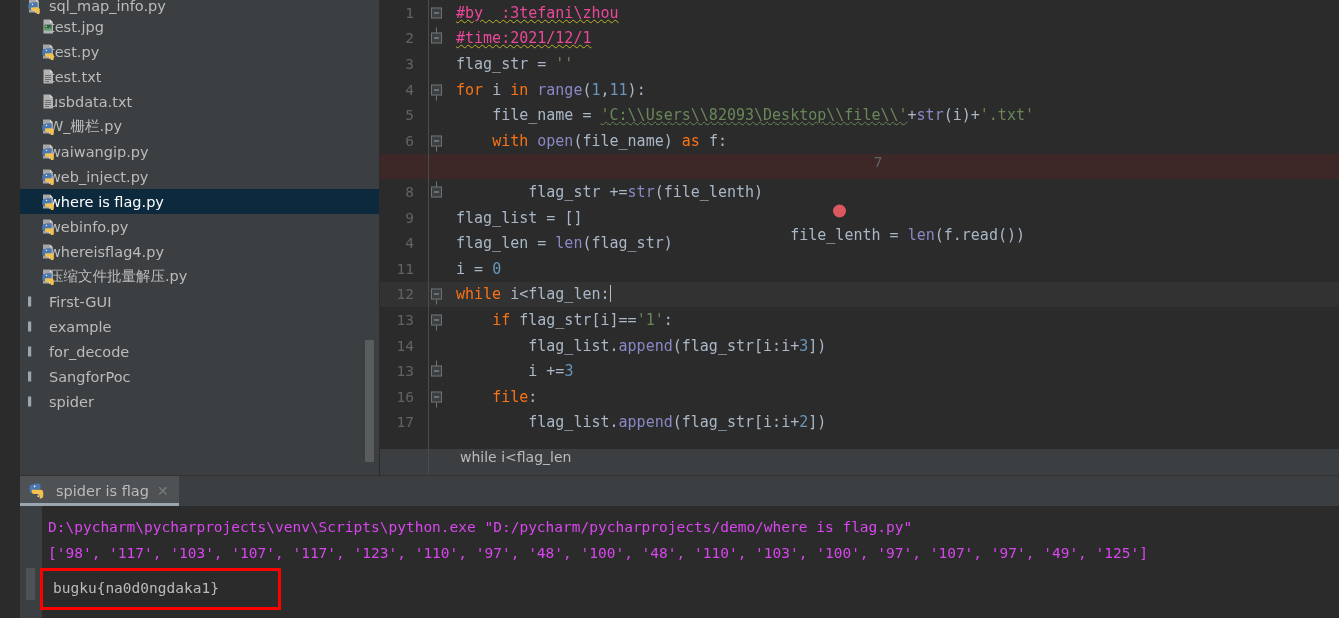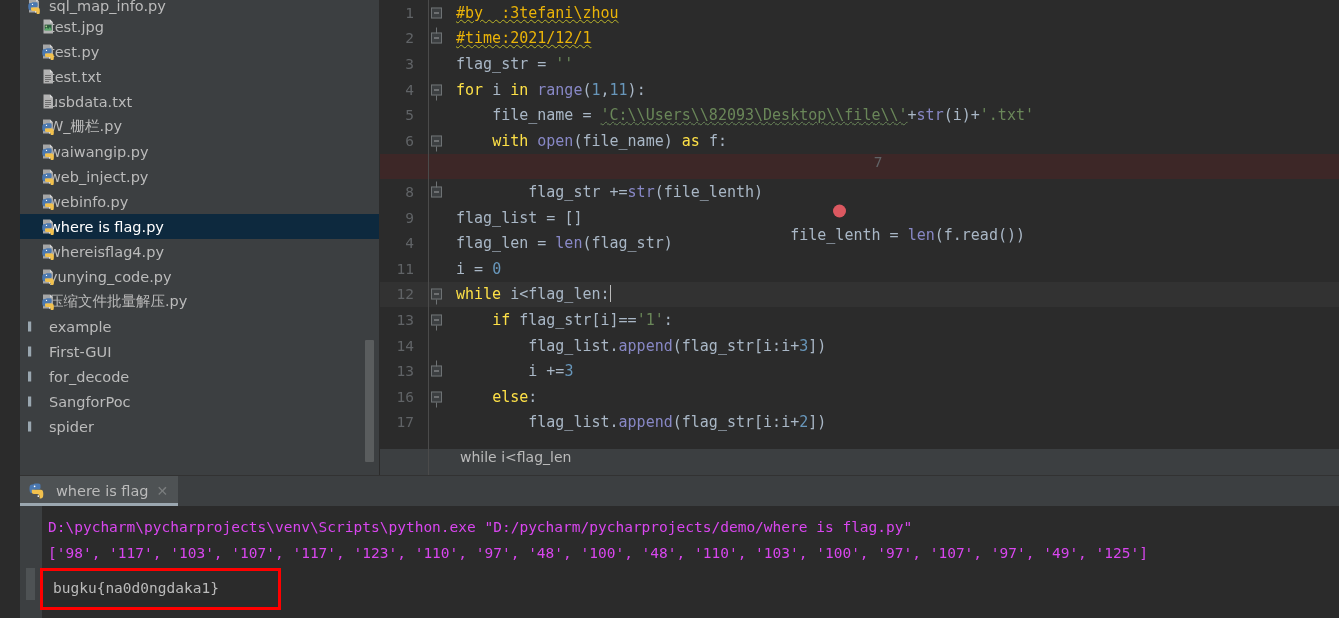--- a/index.html
+++ b/index.html
@@ -97,25 +97,25 @@
     content: ""; position: absolute; left: 4px; top: -6px;
     width: 1px; height: 6px; background: #6e7274;
   }
   
   .vline {
     position: absolute; left: 48px; top: 0; width: 1px; height: 100%;
     background: #4b4b4b; z-index: 1;
   }
 
   
-  .k  { color: #fde047; }          
+  .k  { color: #f97316; }          
   .f  { color: #8888c6; }          
   .s  { color: #6a8759; }          
   .n  { color: #6897bb; }          
-  .c  { color: #eab308; }          
+  .c  { color: #ec4899; }          
   .v  { color: #a9b7c6; }
   .squig {
     text-decoration: underline;
     text-decoration-style: wavy;
     text-decoration-color: #bbb529;
     text-decoration-thickness: 1px;
   }
   .squig-g {
     text-decoration: underline;
     text-decoration-style: wavy;
@@ -300,46 +300,46 @@
                 <path d="M3 1.5h7l3 3v11H3z" fill="#a6a6a6"></path>
                 <path d="M10 1.5l3 3h-3z" fill="#d4d4d4"></path>
                 <path d="M5.2 6.6c0-.85.7-1.4 1.7-1.45h2.9c1.1 0 1.8.6 1.8 1.55v2c0 .9-.7 1.5-1.7 1.5H7.4c-1.2 0-2 .85-2 2v1.1H4.2c-1 0-1.6-.75-1.8-1.85-.25-1.45-.25-2.4 0-3.75.2-1.1 1-1.7 2-1.7h.8z" fill="#4b78b0"></path>
                 <path d="M11.8 10.4c1 0 1.7.7 1.85 1.85.25 1.45.25 2.45 0 3.75-.2 1.1-.85 1.85-1.85 1.85h-1.1v-1.85c0-1.2-.95-2-2-2H6.7c-.95 0-1.7-.85-1.7-1.7v-1.9z" fill="#f2c14e"></path>
                 <circle cx="6.5" cy="7.4" r=".65" fill="#fff"></circle>
                 <circle cx="9.6" cy="14.9" r=".65" fill="#fff"></circle>
               </svg>
             </span>
             <span class="tree-label">web_inject.py</span>
           </div>
+          <div class="tree-row selected">
+            <span class="ic" style="padding-left:14px;">
+              <svg width="18" height="17" viewBox="0 0 18 17">
+                <path d="M3 1.5h7l3 3v11H3z" fill="#a6a6a6"></path>
+                <path d="M10 1.5l3 3h-3z" fill="#d4d4d4"></path>
+                <path d="M5.2 6.6c0-.85.7-1.4 1.7-1.45h2.9c1.1 0 1.8.6 1.8 1.55v2c0 .9-.7 1.5-1.7 1.5H7.4c-1.2 0-2 .85-2 2v1.1H4.2c-1 0-1.6-.75-1.8-1.85-.25-1.45-.25-2.4 0-3.75.2-1.1 1-1.7 2-1.7h.8z" fill="#4b78b0"></path>
+                <path d="M11.8 10.4c1 0 1.7.7 1.85 1.85.25 1.45.25 2.45 0 3.75-.2 1.1-.85 1.85-1.85 1.85h-1.1v-1.85c0-1.2-.95-2-2-2H6.7c-.95 0-1.7-.85-1.7-1.7v-1.9z" fill="#f2c14e"></path>
+                <circle cx="6.5" cy="7.4" r=".65" fill="#fff"></circle>
+                <circle cx="9.6" cy="14.9" r=".65" fill="#fff"></circle>
+              </svg>
+            </span>
+            <span class="tree-label">where is flag.py</span>
+          </div>
           <div class="tree-row">
             <span class="ic" style="padding-left:14px;">
               <svg width="18" height="17" viewBox="0 0 18 17">
                 <path d="M3 1.5h7l3 3v11H3z" fill="#a6a6a6"></path>
                 <path d="M10 1.5l3 3h-3z" fill="#d4d4d4"></path>
                 <path d="M5.2 6.6c0-.85.7-1.4 1.7-1.45h2.9c1.1 0 1.8.6 1.8 1.55v2c0 .9-.7 1.5-1.7 1.5H7.4c-1.2 0-2 .85-2 2v1.1H4.2c-1 0-1.6-.75-1.8-1.85-.25-1.45-.25-2.4 0-3.75.2-1.1 1-1.7 2-1.7h.8z" fill="#4b78b0"></path>
                 <path d="M11.8 10.4c1 0 1.7.7 1.85 1.85.25 1.45.25 2.45 0 3.75-.2 1.1-.85 1.85-1.85 1.85h-1.1v-1.85c0-1.2-.95-2-2-2H6.7c-.95 0-1.7-.85-1.7-1.7v-1.9z" fill="#f2c14e"></path>
                 <circle cx="6.5" cy="7.4" r=".65" fill="#fff"></circle>
                 <circle cx="9.6" cy="14.9" r=".65" fill="#fff"></circle>
               </svg>
             </span>
             <span class="tree-label">webinfo.py</span>
           </div>
-          <div class="tree-row selected">
-            <span class="ic" style="padding-left:14px;">
-              <svg width="18" height="17" viewBox="0 0 18 17">
-                <path d="M3 1.5h7l3 3v11H3z" fill="#a6a6a6"></path>
-                <path d="M10 1.5l3 3h-3z" fill="#d4d4d4"></path>
-                <path d="M5.2 6.6c0-.85.7-1.4 1.7-1.45h2.9c1.1 0 1.8.6 1.8 1.55v2c0 .9-.7 1.5-1.7 1.5H7.4c-1.2 0-2 .85-2 2v1.1H4.2c-1 0-1.6-.75-1.8-1.85-.25-1.45-.25-2.4 0-3.75.2-1.1 1-1.7 2-1.7h.8z" fill="#4b78b0"></path>
-                <path d="M11.8 10.4c1 0 1.7.7 1.85 1.85.25 1.45.25 2.45 0 3.75-.2 1.1-.85 1.85-1.85 1.85h-1.1v-1.85c0-1.2-.95-2-2-2H6.7c-.95 0-1.7-.85-1.7-1.7v-1.9z" fill="#f2c14e"></path>
-                <circle cx="6.5" cy="7.4" r=".65" fill="#fff"></circle>
-                <circle cx="9.6" cy="14.9" r=".65" fill="#fff"></circle>
-              </svg>
-            </span>
-            <span class="tree-label">where is flag.py</span>
-          </div>
           <div class="tree-row">
             <span class="ic" style="padding-left:14px;">
               <svg width="18" height="17" viewBox="0 0 18 17">
                 <path d="M3 1.5h7l3 3v11H3z" fill="#a6a6a6"></path>
                 <path d="M10 1.5l3 3h-3z" fill="#d4d4d4"></path>
                 <path d="M5.2 6.6c0-.85.7-1.4 1.7-1.45h2.9c1.1 0 1.8.6 1.8 1.55v2c0 .9-.7 1.5-1.7 1.5H7.4c-1.2 0-2 .85-2 2v1.1H4.2c-1 0-1.6-.75-1.8-1.85-.25-1.45-.25-2.4 0-3.75.2-1.1 1-1.7 2-1.7h.8z" fill="#4b78b0"></path>
                 <path d="M11.8 10.4c1 0 1.7.7 1.85 1.85.25 1.45.25 2.45 0 3.75-.2 1.1-.85 1.85-1.85 1.85h-1.1v-1.85c0-1.2-.95-2-2-2H6.7c-.95 0-1.7-.85-1.7-1.7v-1.9z" fill="#f2c14e"></path>
                 <circle cx="6.5" cy="7.4" r=".65" fill="#fff"></circle>
                 <circle cx="9.6" cy="14.9" r=".65" fill="#fff"></circle>
               </svg>
@@ -350,50 +350,37 @@
             <span class="ic" style="padding-left:14px;">
               <svg width="18" height="17" viewBox="0 0 18 17">
                 <path d="M3 1.5h7l3 3v11H3z" fill="#a6a6a6"></path>
                 <path d="M10 1.5l3 3h-3z" fill="#d4d4d4"></path>
                 <path d="M5.2 6.6c0-.85.7-1.4 1.7-1.45h2.9c1.1 0 1.8.6 1.8 1.55v2c0 .9-.7 1.5-1.7 1.5H7.4c-1.2 0-2 .85-2 2v1.1H4.2c-1 0-1.6-.75-1.8-1.85-.25-1.45-.25-2.4 0-3.75.2-1.1 1-1.7 2-1.7h.8z" fill="#4b78b0"></path>
                 <path d="M11.8 10.4c1 0 1.7.7 1.85 1.85.25 1.45.25 2.45 0 3.75-.2 1.1-.85 1.85-1.85 1.85h-1.1v-1.85c0-1.2-.95-2-2-2H6.7c-.95 0-1.7-.85-1.7-1.7v-1.9z" fill="#f2c14e"></path>
                 <circle cx="6.5" cy="7.4" r=".65" fill="#fff"></circle>
                 <circle cx="9.6" cy="14.9" r=".65" fill="#fff"></circle>
               </svg>
             </span>
-            <span class="tree-label">yunying_code.py</span>
-          </div>
-          <div class="tree-row">
-            <span class="ic" style="padding-left:14px;">
-              <svg width="18" height="17" viewBox="0 0 18 17">
-                <path d="M3 1.5h7l3 3v11H3z" fill="#a6a6a6"></path>
-                <path d="M10 1.5l3 3h-3z" fill="#d4d4d4"></path>
-                <path d="M5.2 6.6c0-.85.7-1.4 1.7-1.45h2.9c1.1 0 1.8.6 1.8 1.55v2c0 .9-.7 1.5-1.7 1.5H7.4c-1.2 0-2 .85-2 2v1.1H4.2c-1 0-1.6-.75-1.8-1.85-.25-1.45-.25-2.4 0-3.75.2-1.1 1-1.7 2-1.7h.8z" fill="#4b78b0"></path>
-                <path d="M11.8 10.4c1 0 1.7.7 1.85 1.85.25 1.45.25 2.45 0 3.75-.2 1.1-.85 1.85-1.85 1.85h-1.1v-1.85c0-1.2-.95-2-2-2H6.7c-.95 0-1.7-.85-1.7-1.7v-1.9z" fill="#f2c14e"></path>
-                <circle cx="6.5" cy="7.4" r=".65" fill="#fff"></circle>
-                <circle cx="9.6" cy="14.9" r=".65" fill="#fff"></circle>
-              </svg>
-            </span>
             <span class="tree-label">压缩文件批量解压.py</span>
           </div>
           <div class="tree-row">
             <span class="ic">
               <svg width="18" height="17" viewBox="0 0 18 17">
                 <rect x="2" y="3.5" width="3.2" height="10" fill="#9aa7b0"></rect>
               </svg>
             </span>
+            <span class="tree-label">First-GUI</span>
+          </div>
+          <div class="tree-row">
+            <span class="ic">
+              <svg width="18" height="17" viewBox="0 0 18 17">
+                <rect x="2" y="3.5" width="3.2" height="10" fill="#9aa7b0"></rect>
+              </svg>
+            </span>
             <span class="tree-label">example</span>
-          </div>
-          <div class="tree-row">
-            <span class="ic">
-              <svg width="18" height="17" viewBox="0 0 18 17">
-                <rect x="2" y="3.5" width="3.2" height="10" fill="#9aa7b0"></rect>
-              </svg>
-            </span>
-            <span class="tree-label">First-GUI</span>
           </div>
           <div class="tree-row">
             <span class="ic">
               <svg width="18" height="17" viewBox="0 0 18 17">
                 <rect x="2" y="3.5" width="3.2" height="10" fill="#9aa7b0"></rect>
               </svg>
             </span>
             <span class="tree-label">for_decode</span>
           </div>
           <div class="tree-row">
@@ -427,41 +414,41 @@
           <div class="cl"><span class="lnum">6</span><span class="gutter"><span class="fold open"></span></span><span class="codetext">    <span class="k">with</span><span class="v"> </span><span class="f">open</span><span class="v">(</span><span class="v">file_name</span><span class="v">)</span><span class="v"> </span><span class="k">as</span><span class="v"> </span><span class="v">f</span><span class="v">:</span></span></div>
           <div class="cl bp"><span class="lnum">7</span><span class="gutter"><span class="bpdot"></span></span><span class="codetext">        <span class="v">file_lenth</span><span class="v"> </span><span class="v">=</span><span class="v"> </span><span class="f">len</span><span class="v">(</span><span class="v">f</span><span class="v">.</span><span class="v">read</span><span class="v">(</span><span class="v">)</span><span class="v">)</span></span></div>
           <div class="cl"><span class="lnum">8</span><span class="gutter"><span class="fold open2"></span></span><span class="codetext">        <span class="v">flag_str</span><span class="v"> </span><span class="v">+</span><span class="v">=</span><span class="f">str</span><span class="v">(</span><span class="v">file_lenth</span><span class="v">)</span></span></div>
           <div class="cl"><span class="lnum">9</span><span class="gutter"></span><span class="codetext"><span class="v">flag_list</span><span class="v"> </span><span class="v">=</span><span class="v"> </span><span class="v">[</span><span class="v">]</span></span></div>
           <div class="cl"><span class="lnum">4</span><span class="gutter"></span><span class="codetext"><span class="v">flag_len</span><span class="v"> </span><span class="v">=</span><span class="v"> </span><span class="f">len</span><span class="v">(</span><span class="v">flag_str</span><span class="v">)</span></span></div>
           <div class="cl"><span class="lnum">11</span><span class="gutter"></span><span class="codetext"><span class="v">i</span><span class="v"> </span><span class="v">=</span><span class="v"> </span><span class="n">0</span></span></div>
           <div class="cl cur"><span class="lnum">12</span><span class="gutter"><span class="fold open"></span></span><span class="codetext"><span class="k">while</span><span class="v"> </span><span class="v">i</span><span class="v">&lt;</span><span class="v">flag_len</span><span class="v">:</span><span class="caret"></span></span></div>
           <div class="cl"><span class="lnum">13</span><span class="gutter"><span class="fold open"></span></span><span class="codetext">    <span class="k">if</span><span class="v"> </span><span class="v">flag_str</span><span class="v">[</span><span class="v">i</span><span class="v">]</span><span class="v">=</span><span class="v">=</span><span class="s">'1'</span><span class="v">:</span></span></div>
           <div class="cl"><span class="lnum">14</span><span class="gutter"></span><span class="codetext">        <span class="v">flag_list</span><span class="v">.</span><span class="f">append</span><span class="v">(</span><span class="v">flag_str</span><span class="v">[</span><span class="v">i</span><span class="v">:</span><span class="v">i</span><span class="v">+</span><span class="n">3</span><span class="v">]</span><span class="v">)</span></span></div>
           <div class="cl"><span class="lnum">13</span><span class="gutter"><span class="fold open2"></span></span><span class="codetext">        <span class="v">i</span><span class="v"> </span><span class="v">+</span><span class="v">=</span><span class="n">3</span></span></div>
-          <div class="cl"><span class="lnum">16</span><span class="gutter"><span class="fold open"></span></span><span class="codetext">    <span class="k">else</span><span class="v">:</span></span></div>
+          <div class="cl"><span class="lnum">16</span><span class="gutter"><span class="fold open"></span></span><span class="codetext">    <span class="k">file</span><span class="v">:</span></span></div>
           <div class="cl"><span class="lnum">17</span><span class="gutter"></span><span class="codetext">        <span class="v">flag_list</span><span class="v">.</span><span class="f">append</span><span class="v">(</span><span class="v">flag_str</span><span class="v">[</span><span class="v">i</span><span class="v">:</span><span class="v">i</span><span class="v">+</span><span class="n">2</span><span class="v">]</span><span class="v">)</span></span></div>
         </div>
     </div>
 
     <div class="breadcrumb-bar">
       <span class="breadcrumb-txt">while i&lt;flag_len</span>
     </div>
   </div>
 
   <div class="tabbar">
     <div class="runtab">
       <span class="ic">
         <svg width="18" height="17" viewBox="0 0 18 17">
           <path d="M5 2.2c0-1 .8-1.6 2-1.7h3.4c1.3 0 2.1.7 2.1 1.8v2.4c0 1-.8 1.8-2 1.8H7.6c-1.4 0-2.4 1-2.4 2.3v1.3H3.8c-1.2 0-1.9-.9-2.1-2.2-.3-1.7-.3-2.8 0-4.4C1.9 2.2 2.8 1.5 4 1.5H5z" fill="#4b78b0"></path>
           <path d="M12.9 6.7c1.2 0 2 .8 2.2 2.2.3 1.7.3 2.9 0 4.4-.2 1.3-1 2.2-2.2 2.2h-1.3v-2.2c0-1.4-1.1-2.4-2.4-2.4H5.8c-1.1 0-2-1-2-2V6.7z" fill="#f2c14e"></path>
           <circle cx="6.6" cy="3.3" r=".85" fill="#fff"></circle>
           <circle cx="10.3" cy="13.1" r=".85" fill="#fff"></circle>
         </svg>
       </span>
-      <span class="runtab-label">where is flag</span>
+      <span class="runtab-label">spider is flag</span>
       <span class="close-x">✕</span>
       <span class="runtab-underline"></span>
     </div>
   </div>
 
   <div class="console">
     <div class="con-strip"></div>
     <div class="con-line">D:\pycharm\pycharprojects\venv\Scripts\python.exe "D:/pycharm/pycharprojects/demo/where is flag.py"</div>
     <div class="con-line">['98', '117', '103', '107', '117', '123', '110', '97', '48', '100', '48', '110', '103', '100', '97', '107', '97', '49', '125']</div>
     <div class="flagbox">

